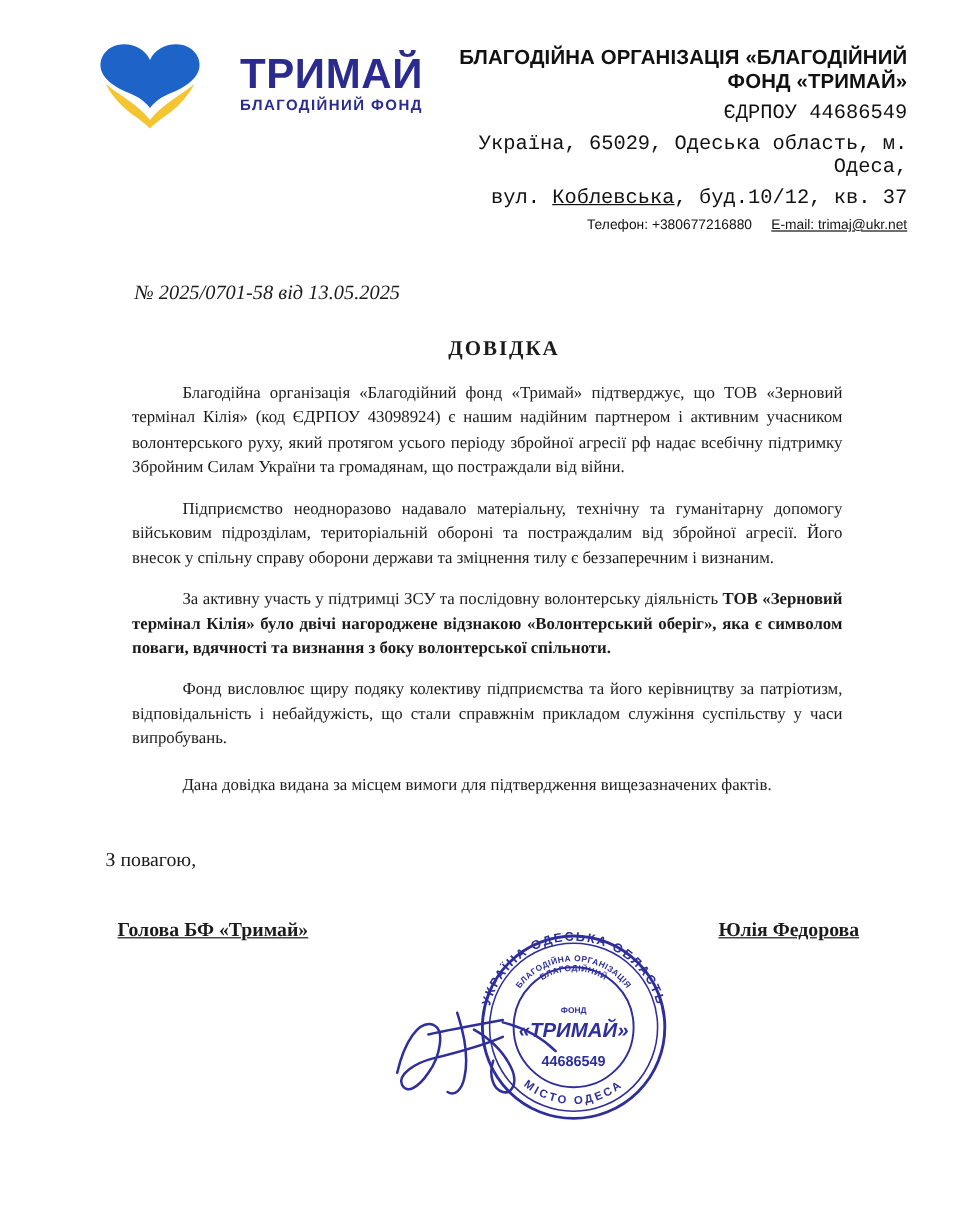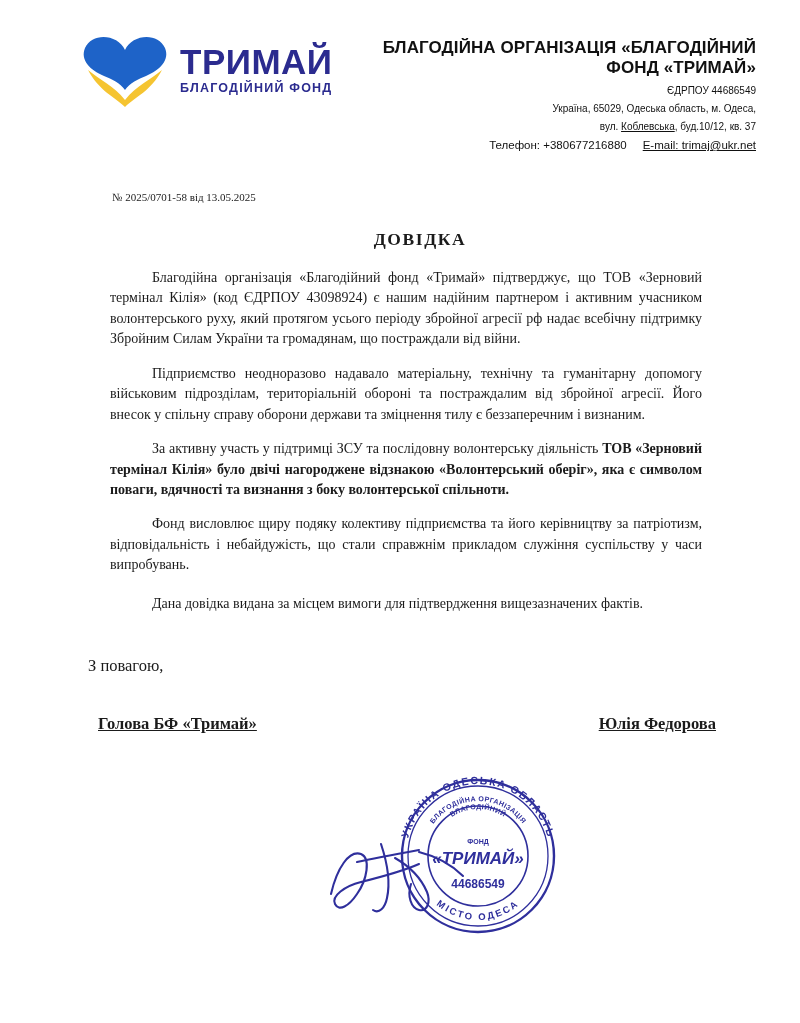--- a/index.html
+++ b/index.html
@@ -19,21 +19,21 @@
   
   .letterhead {
     display: flex;
     align-items: flex-start;
     padding: 24px 40px 0 40px;
   }
   .logo-block {
     width: 300px;
     display: flex;
     align-items: center;
-    gap: 6px;
+    gap: 26px;
     padding-left: 38px;
     padding-top: 6px;
   }
   .heart-logo { width: 96px; height: 78px; flex: 0 0 auto; }
   .logo-text {
     display: flex;
     flex-direction: column;
     align-items: center;
     line-height: 1;
   }
@@ -60,37 +60,39 @@
     padding-top: 14px;
     padding-right: 4px;
   }
   .org-name {
     font-weight: bold;
     font-size: 17px;
     color: #111;
     letter-spacing: 0.1px;
   }
   .org-line {
-    font-size: 10px;
+    font-size: 17px;
     margin-top: 7px;
     color: #111;
+    font-family: Liberation Mono, monospace;
   }
   .org-line .u { text-decoration: underline; }
   .org-contacts {
     font-size: 11.5px;
     margin-top: 7px;
     color: #111;
   }
   .org-contacts .mail { text-decoration: underline; }
   .org-contacts .gap { display: inline-block; width: 16px; }
 
   
   .doc-number {
     margin: 40px 0 0 112px;
-    font-size: 11px;
+    font-style: italic;
+    font-size: 17px;
   }
 
   
   .doc-title {
     text-align: center;
     font-weight: bold;
     font-size: 17.5px;
     letter-spacing: 1.6px;
     margin: 26px 0 0 0;
     padding-left: 40px;

